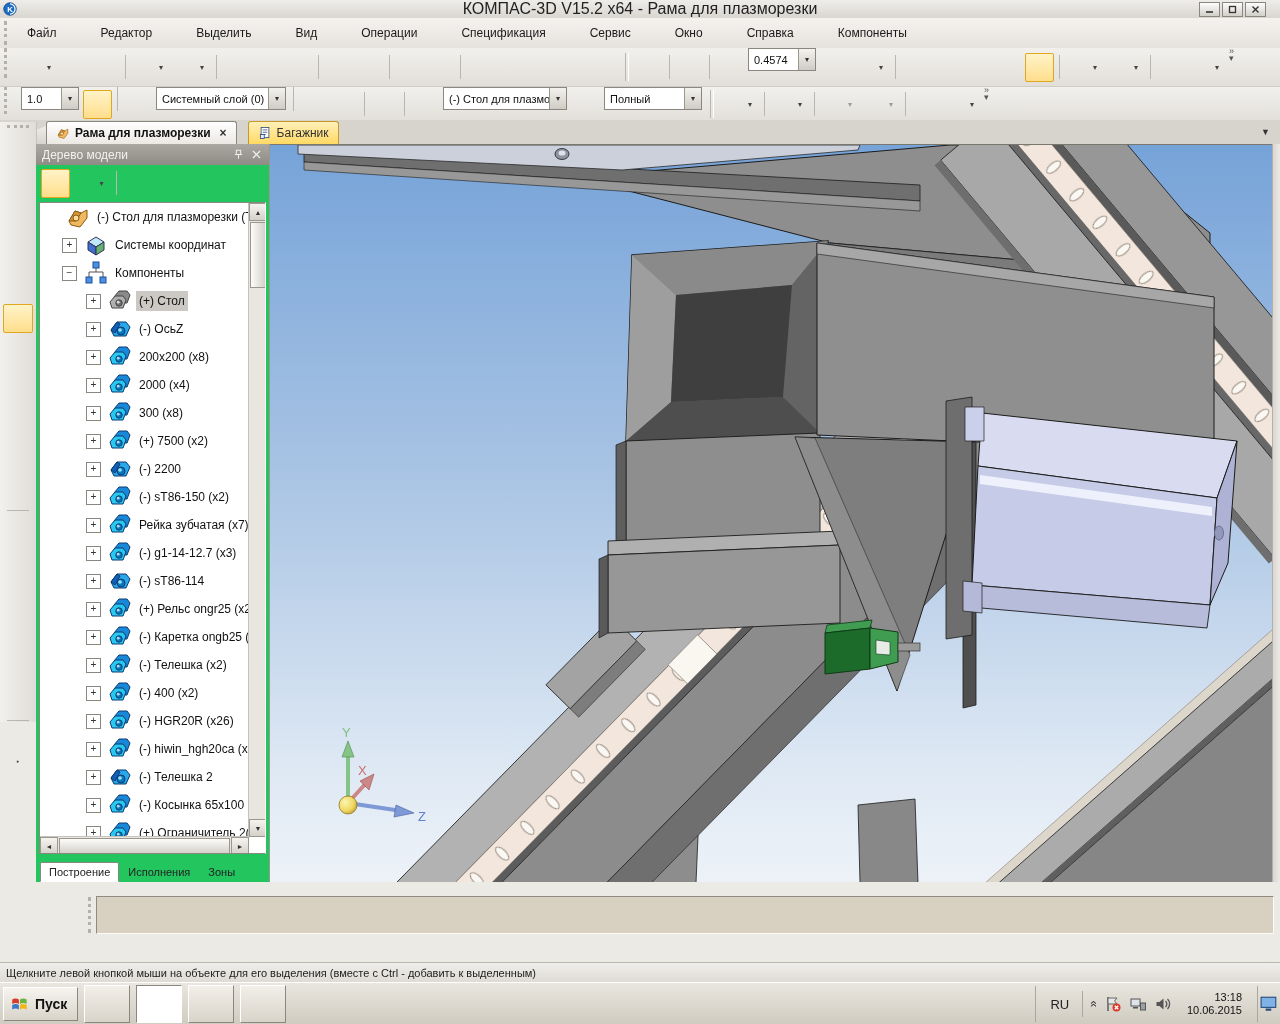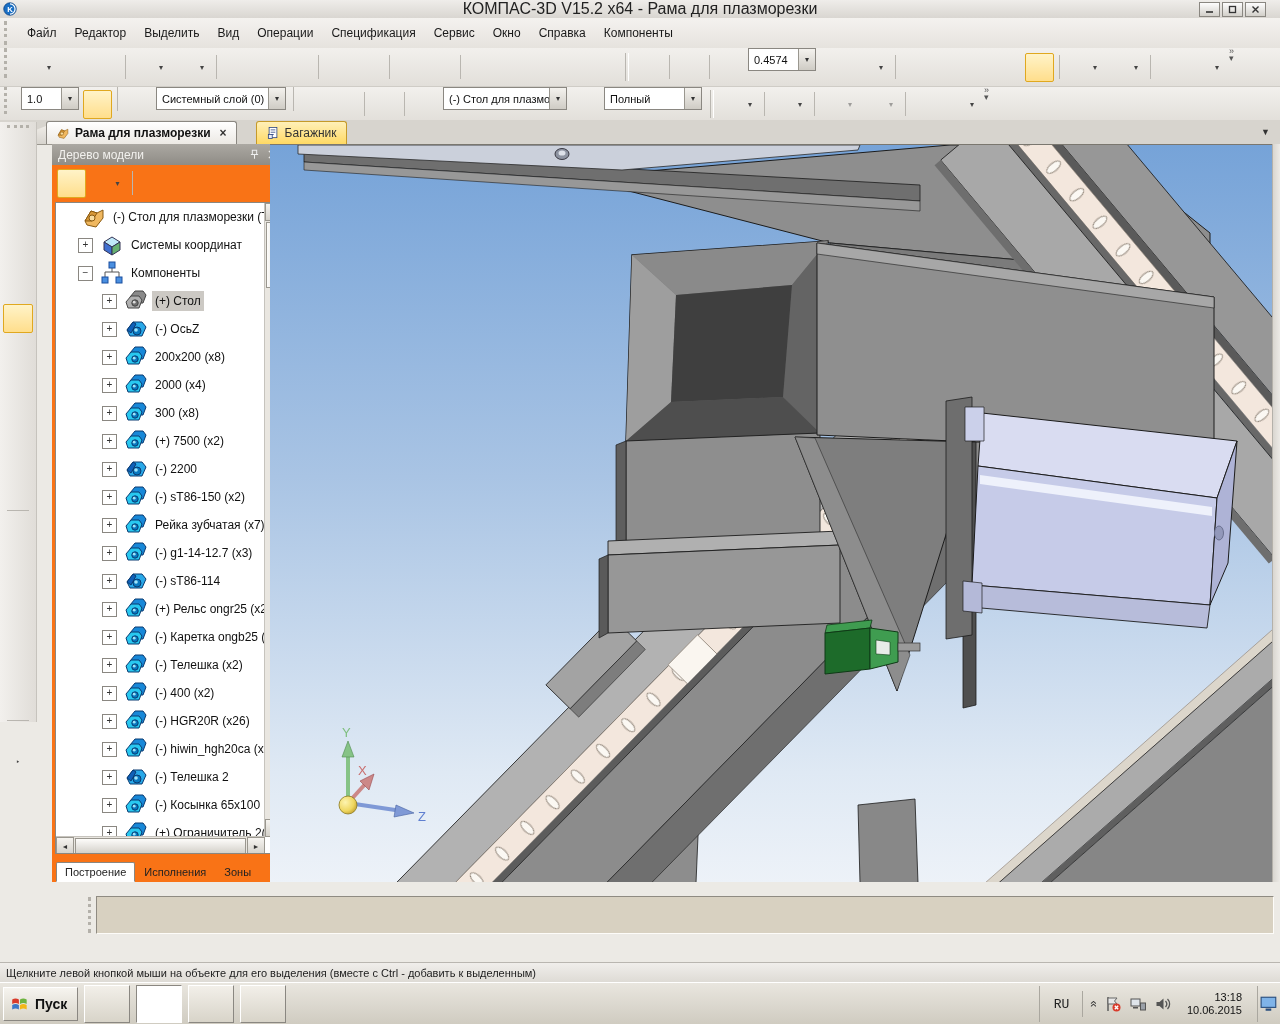--- a/index.html
+++ b/index.html
@@ -30,32 +30,32 @@
   .tsep2{width:2px;height:28px;border-left:1px solid #b9b6b0;border-right:1px solid #fff;margin:0 5px;flex:none;}
   .combo{display:flex;align-items:center;height:21px;border:1px solid #8a8781;background:#fff;margin:0 3px;flex:none;}
   .combo .cval{font-size:11px;padding:0 5px;color:#111;white-space:nowrap;overflow:hidden;}
   .combo .cdd{width:16px;height:100%;background:linear-gradient(#f4f2ee,#cfccc5);border-left:1px solid #9a978f;display:flex;align-items:center;justify-content:center;font-size:8px;color:#333;}
   .ovf{margin-left:2px;font-size:9px;color:#555;display:flex;flex-direction:column;line-height:7px;}
   
   .tabrow{left:0;top:120px;width:1280px;height:24px;background:#D7D4CE;border-bottom:1px solid #9a978f;display:flex;align-items:flex-end;}
   .slant{width:46px;height:18px;background:linear-gradient(#efece7,#d7d4ce);clip-path:polygon(0 100%,100% 0,100% 100%);}
   .dtab{display:flex;align-items:center;gap:5px;height:22px;padding:0 9px;border:1px solid #8a8781;border-bottom:none;border-radius:3px 3px 0 0;font-size:12px;}
   .dtab.act{background:linear-gradient(#fff,#ece9e4);font-weight:bold;color:#111;}
-  .dtab.inact{background:linear-gradient(#FFF0B8,#FFD964);border-color:#C59A2A;color:#333;margin-left:19px;}
+  .dtab.inact{background:linear-gradient(#FFF0B8,#FFD964);border-color:#C59A2A;color:#333;margin-left:11px;}
   .dtab .tclose{font-size:12px;color:#333;margin-left:4px;}
   
   .lefttools{left:0;top:122px;width:36px;height:600px;background:linear-gradient(90deg,#F2F0ED,#E0DDD8);display:flex;flex-direction:column;align-items:center;border-right:1px solid #c6c3bd;}
   .lgrip{width:60%;height:6px;border-top:3px dotted #b4b1aa;margin:3px 0 2px;}
   .lbtn{width:28px;height:27px;display:flex;align-items:center;justify-content:center;border:1px solid transparent;border-radius:2px;flex:none;}
   .lbtn svg{width:20px;height:20px;}
   .lbtn.active{background:linear-gradient(#FFF3C8,#FFDE8C);border:1px solid #E0A81F;}
   .lsep{width:22px;height:1px;background:#b9b6b0;margin:3px 0;}
   .lmore{margin-top:2px;font-size:9px;color:#444;}
   
-  .treepanel{left:52px;top:144px;width:233px;height:738px;background:#f97316;border-right:2px solid #9a978f;display:flex;flex-direction:column;}
+  .treepanel{left:36px;top:144px;width:233px;height:738px;background:#22c55e;border-right:2px solid #9a978f;display:flex;flex-direction:column;}
   .thead{height:21px;background:linear-gradient(#ABA8A2,#8F8C86);color:#F2F1EE;font-size:12px;display:flex;align-items:center;padding:0 6px;flex:none;}
   .thead .sp{flex:1;}
   .thead svg{width:13px;height:13px;margin-left:5px;}
   .ttools{height:32px;display:flex;align-items:center;padding:2px 4px;flex:none;}
   .ttools .tbtn svg{width:18px;height:18px;}
   .treebox{margin:1px 3px 0 3px;background:#fff;border:1px solid #8a8781;border-right-color:#fff;position:relative;height:650px;flex:none;overflow:hidden;}
   .trows{position:absolute;left:0;top:0;right:16px;bottom:16px;overflow:hidden;}
   .trow{height:28px;display:flex;align-items:center;font-size:12px;color:#111;white-space:nowrap;}
   .trow.ind0{padding-left:4px;} .trow.ind1{padding-left:22px;} .trow.ind2{padding-left:46px;}
   .texp{width:13px;height:13px;border:1px solid #8a8781;background:#fff;font-size:10px;line-height:11px;text-align:center;color:#333;margin-right:6px;flex:none;}
@@ -81,21 +81,21 @@
   .msgbar{position:absolute;left:96px;top:14px;width:1176px;height:36px;background:#D8D1C1;border:1px solid;border-color:#8f8b82 #fdfcf9 #fdfcf9 #8f8b82;}
   
   .statusbar{left:0;top:962px;width:1280px;height:20px;background:linear-gradient(#F0EEEB,#DDDAD4);border-top:1px solid #b9b6b0;display:flex;align-items:center;font-size:11px;color:#222;padding-left:6px;}
   
   .taskbar{left:0;top:982px;width:1280px;height:42px;background:linear-gradient(#E9E6DF,#CFCBC0);border-top:1px solid #fff;display:flex;align-items:center;}
   .startbtn{margin-left:3px;height:32px;padding:0 10px 0 6px;display:flex;align-items:center;gap:5px;background:linear-gradient(#F6F4EF,#D8D4C9);border:1px solid;border-color:#fff #8a8781 #8a8781 #fff;font-weight:bold;font-size:14px;color:#111;}
   .qbtn{width:44px;height:36px;margin-left:6px;display:flex;align-items:center;justify-content:center;background:linear-gradient(#F2EFE9,#D8D4C9);border:1px solid;border-color:#fff #8a8781 #8a8781 #fff;}
   .qbtn.pressed{background:#fff;border-color:#8a8781 #fff #fff #8a8781;}
   .qbtn svg{width:28px;height:28px;}
   .tray{margin-left:auto;display:flex;align-items:center;height:36px;border-left:1px solid #aaa79f;padding-left:8px;gap:7px;}
-  .lang{font-size:13px;color:#222;padding:0 6px;font-family:Liberation Mono, monospace;}
+  .lang{font-size:13px;color:#222;padding:0 6px;}
   .traychev{font-size:12px;color:#333;transform:rotate(-90deg);}
   .tray svg{width:18px;height:18px;}
   .clock{text-align:right;font-size:11px;color:#111;line-height:13px;margin:0 8px;}
   .showdesk{width:22px;height:36px;display:flex;align-items:center;justify-content:center;border-left:1px solid #aaa79f;}
 </style>
 </head>
 <body>
 
 <svg width="0" height="0" style="position:absolute">
   <defs>
@@ -538,21 +538,21 @@
       <span class="wbtn">
           <svg width="9" height="9" viewBox="0 0 9 9">
             <path d="M1.5 1.5l6 6m0-6l-6 6" stroke="#333" stroke-width="1.4"></path>
           </svg>
         </span>
     </span>
   </div>
 
   <div class="abs menubar">
     <span class="grip"></span>
-    <span style="display:flex;">
+    <span style="display:flex;gap:26px;">
       <span class="mitem">Файл</span>
         <span class="mitem">Редактор</span>
         <span class="mitem">Выделить</span>
         <span class="mitem">Вид</span>
         <span class="mitem">Операции</span>
         <span class="mitem">Спецификация</span>
         <span class="mitem">Сервис</span>
         <span class="mitem">Окно</span>
         <span class="mitem">Справка</span>
         <span class="mitem">Компоненты</span>

